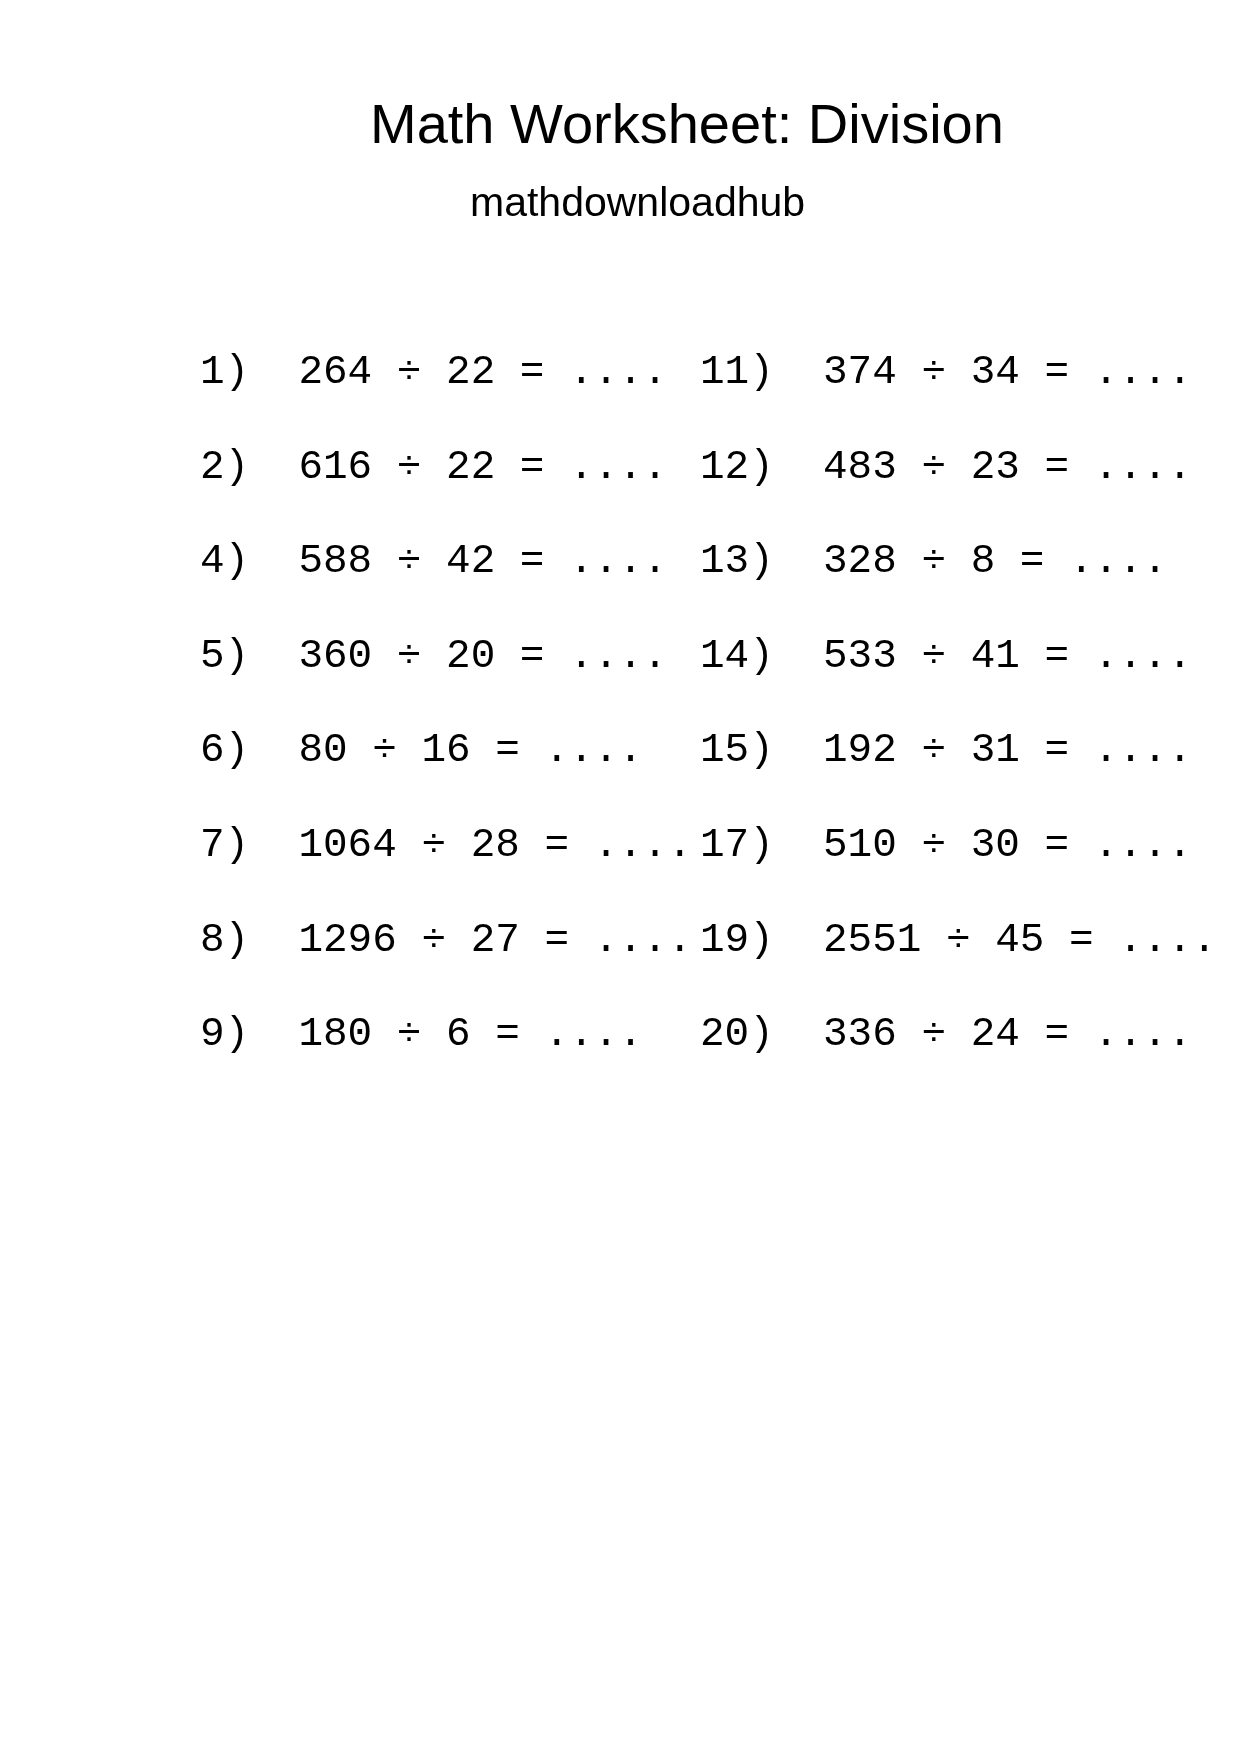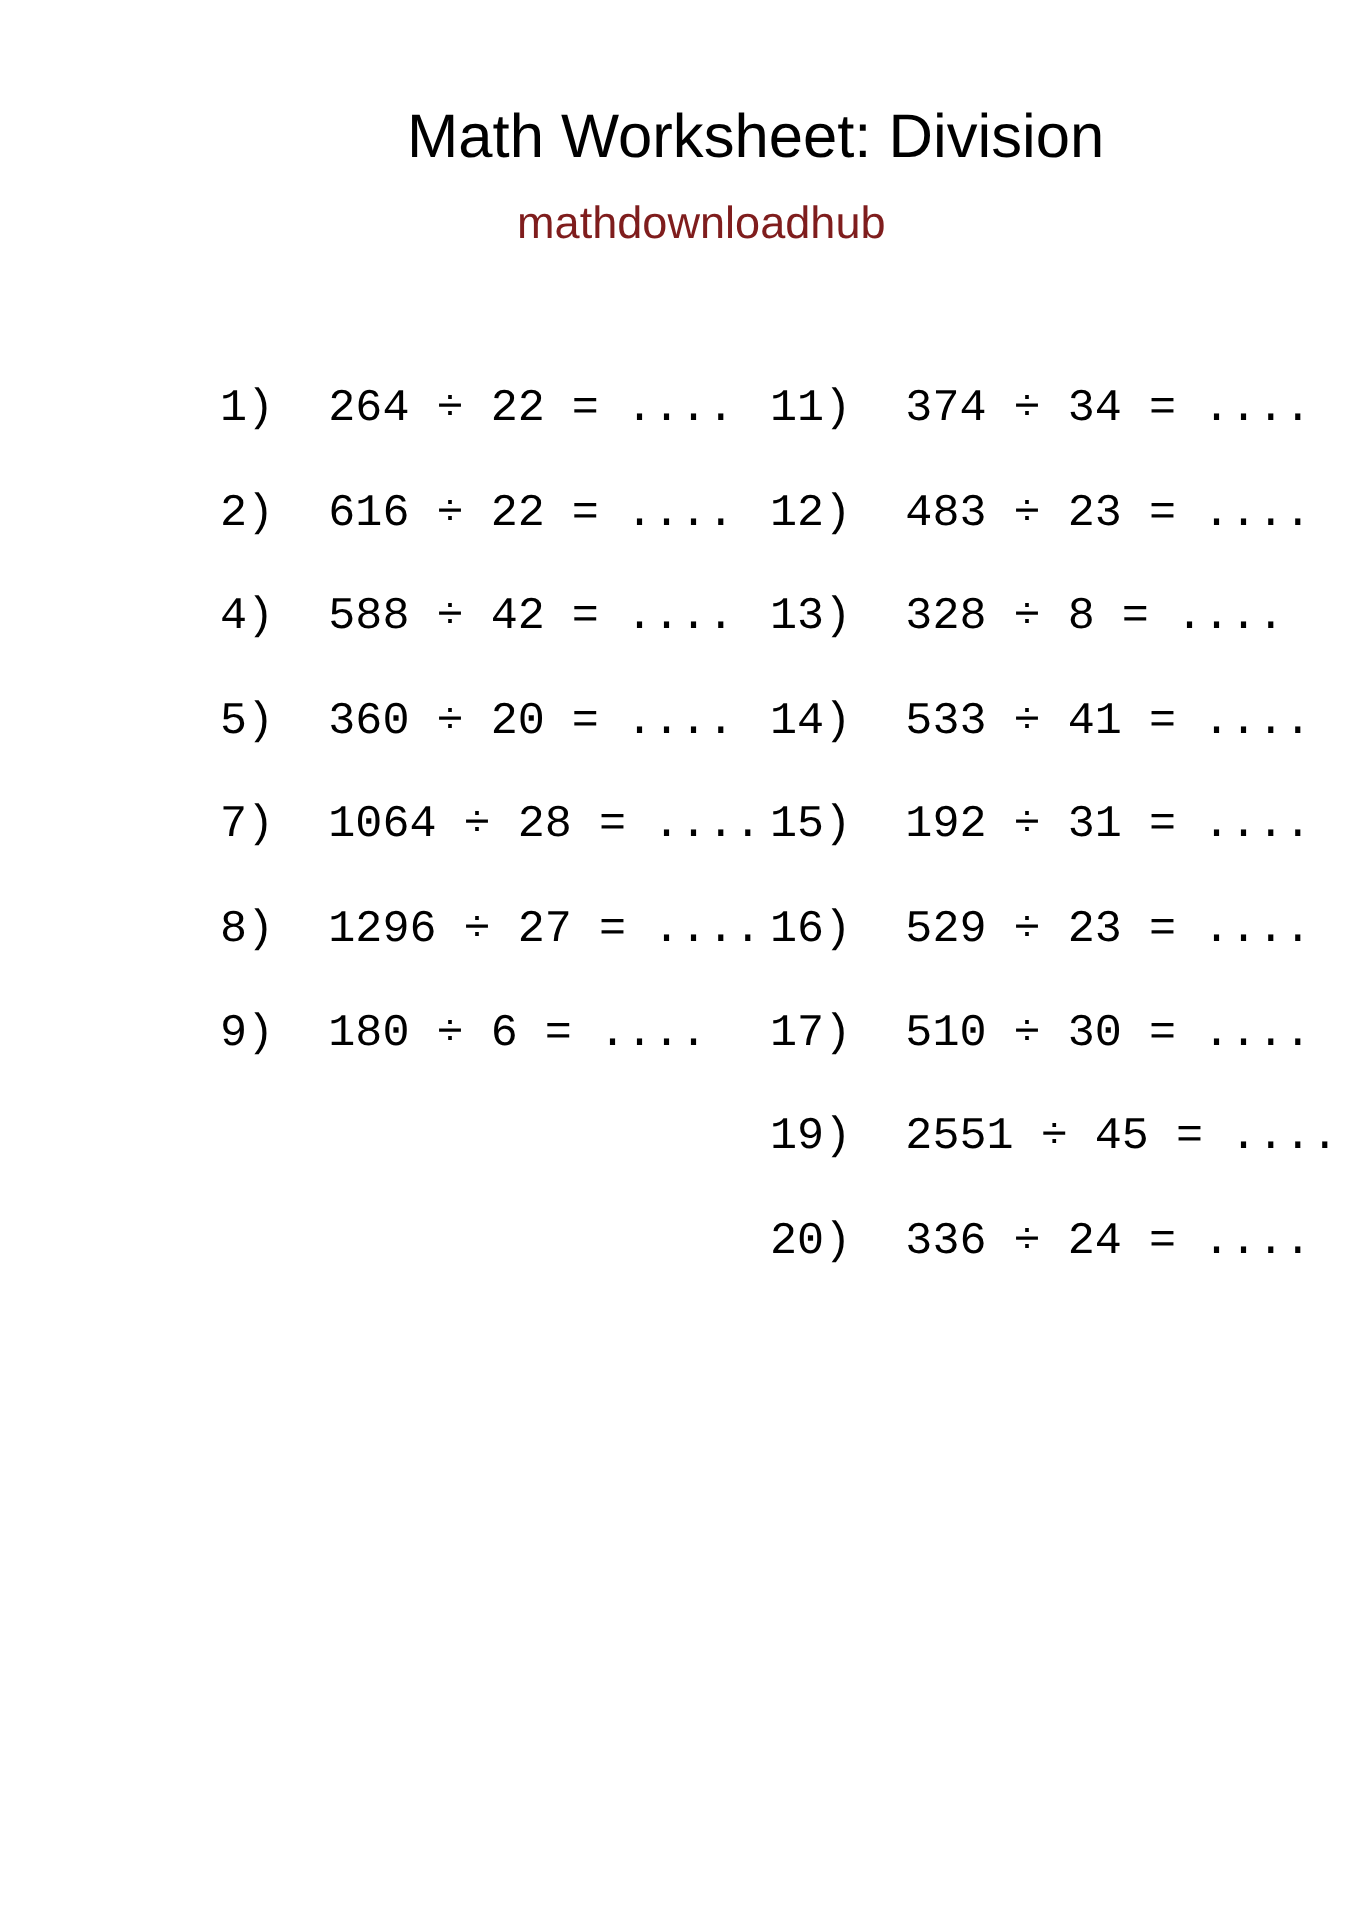--- a/index.html
+++ b/index.html
@@ -1,43 +1,43 @@
 <!DOCTYPE html>
 <html><head>
 <meta charset="utf-8">
 <style>
   html, body { margin: 0; padding: 0; background: #ffffff; }
   body { width: 1240px; height: 1754px; position: relative; overflow: hidden;
          font-family: "Liberation Sans", sans-serif; color: #000; }
   .title { position: absolute; left: 370px; top: 96px; font-size: 56px; line-height: 1; white-space: nowrap; }
-  .subtitle { position: absolute; left: 470px; top: 182px; font-size: 41px; line-height: 1; color: #7f1d1d; white-space: nowrap; }
+  .subtitle { position: absolute; left: 470px; top: 182px; font-size: 41px; line-height: 1; color: #000000; white-space: nowrap; }
   .col { position: absolute; top: 352px; }
   .col.left { left: 200px; }
   .col.right { left: 700px; }
   .problem { height: 94.6px; font-size: 41px; line-height: 1; white-space: pre; font-family: Liberation Mono, monospace; }
 </style>
 </head>
 <body>
 
 <div class="title">Math Worksheet: Division</div>
 <div class="subtitle">mathdownloadhub</div>
 
 <div class="col left">
   <div class="problem">1)  264 ÷ 22 = ....</div>
   <div class="problem">2)  616 ÷ 22 = ....</div>
   <div class="problem">4)  588 ÷ 42 = ....</div>
   <div class="problem">5)  360 ÷ 20 = ....</div>
+  <div class="problem">6)  80 ÷ 16 = ....</div>
   <div class="problem">7)  1064 ÷ 28 = ....</div>
   <div class="problem">8)  1296 ÷ 27 = ....</div>
   <div class="problem">9)  180 ÷ 6 = ....</div>
 </div>
 
 <div class="col right">
   <div class="problem">11)  374 ÷ 34 = ....</div>
   <div class="problem">12)  483 ÷ 23 = ....</div>
   <div class="problem">13)  328 ÷ 8 = ....</div>
   <div class="problem">14)  533 ÷ 41 = ....</div>
   <div class="problem">15)  192 ÷ 31 = ....</div>
-  <div class="problem">16)  529 ÷ 23 = ....</div>
   <div class="problem">17)  510 ÷ 30 = ....</div>
   <div class="problem">19)  2551 ÷ 45 = ....</div>
   <div class="problem">20)  336 ÷ 24 = ....</div>
 </div>
 
 </body></html>

